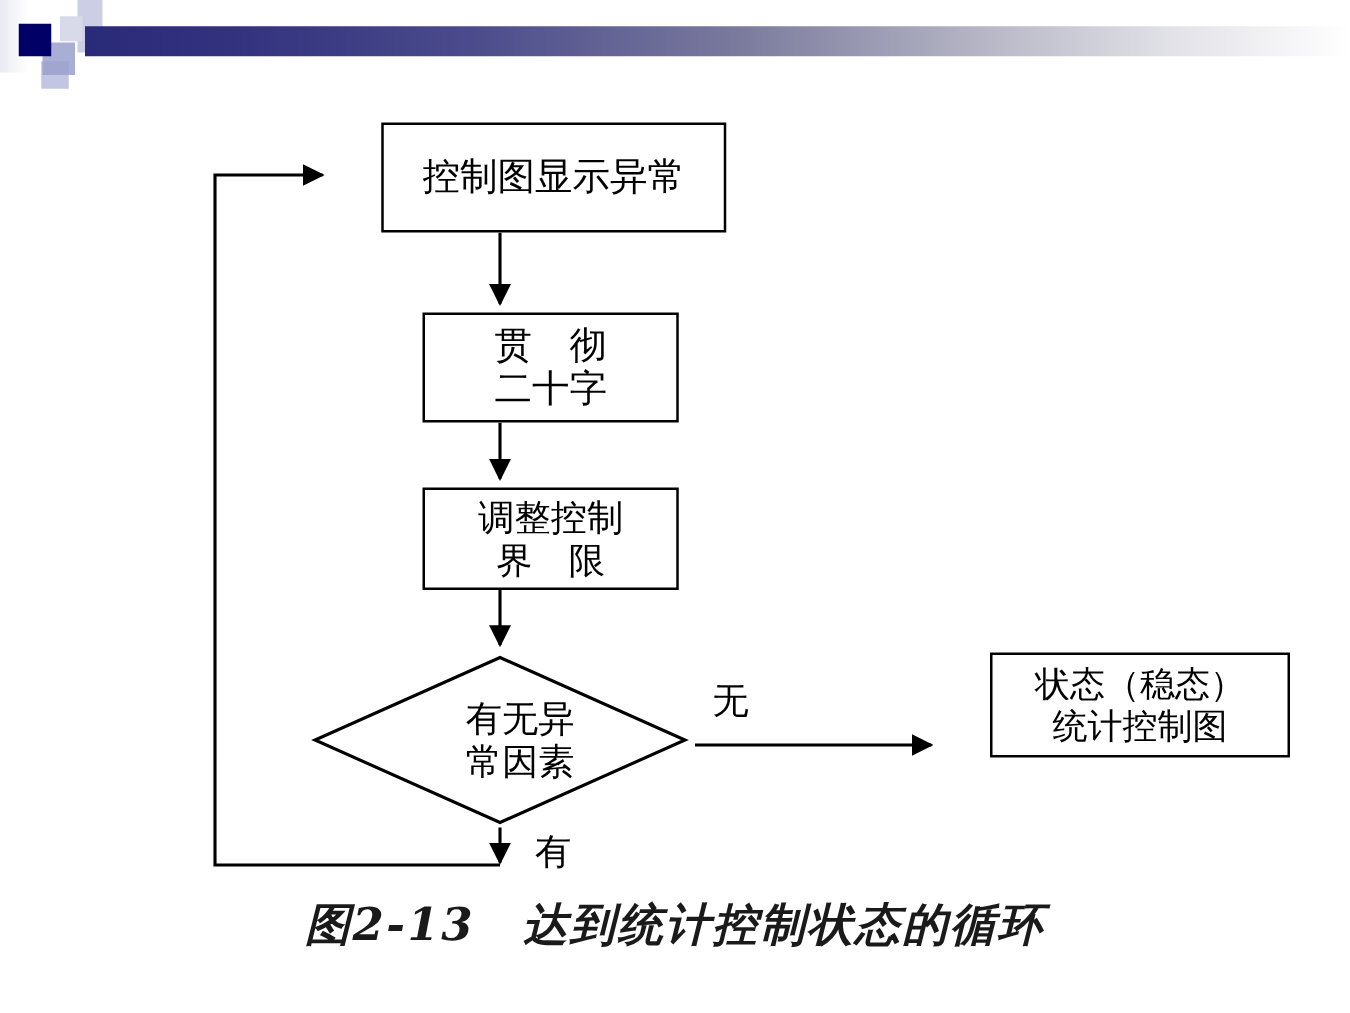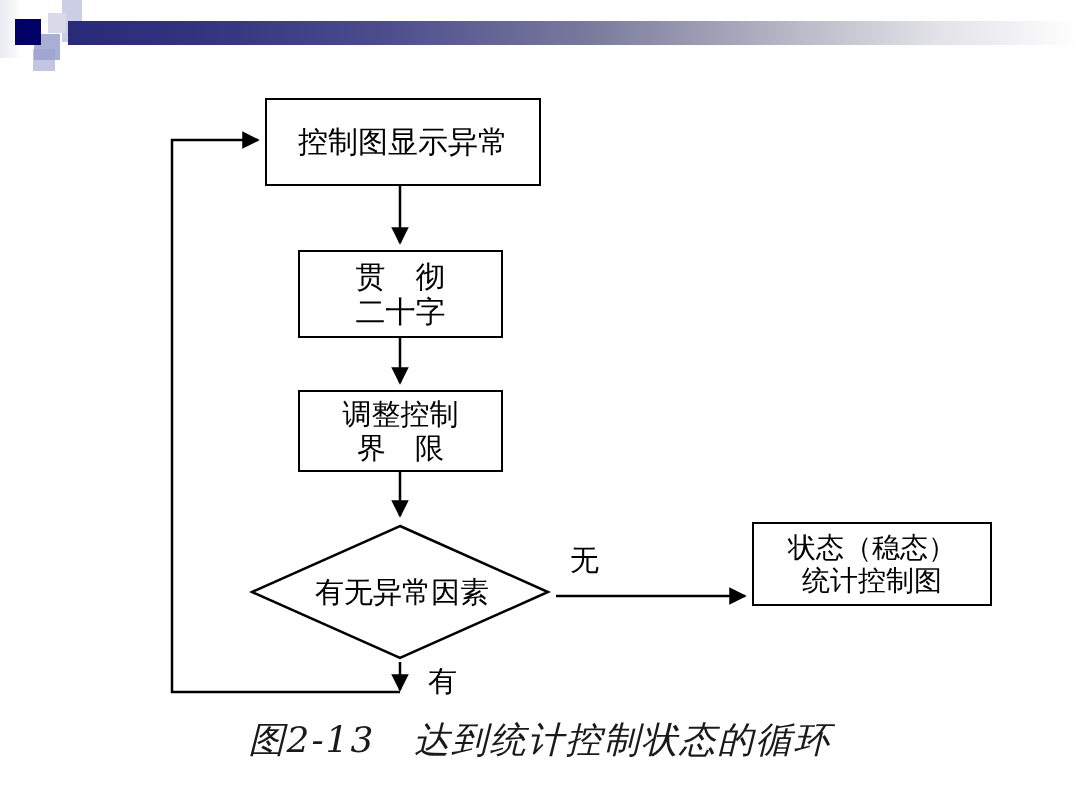--- a/index.html
+++ b/index.html
@@ -107,20 +107,21 @@
     border: 2px solid #000000;
     background: #ffffff;
     display: flex;
     flex-direction: column;
     align-items: center;
     justify-content: center;
     color: #000000;
     font-family: "DejaVu Serif", "Liberation Serif", serif;
     line-height: 1.18;
     white-space: pre;
+    margin-left: 40px;
   }
 
   #node-alarm {
     left: 265px;
     top: 98px;
     width: 276px;
     height: 88px;
     font-size: 30px;
   }
   #node-slogan {
@@ -148,26 +149,26 @@
   
   #node-decision {
     position: absolute;
     left: 248px;
     top: 522px;
     width: 304px;
     height: 140px;
   }
   #node-decision .dia-label {
     position: absolute;
-    left: 2px;
+    left: 16px;
     top: 0;
     width: 304px;
     height: 140px;
     display: flex;
-    flex-direction: row;
+    flex-direction: column;
     align-items: center;
     justify-content: center;
     font-family: "DejaVu Serif", "Liberation Serif", serif;
     font-size: 29px;
     line-height: 1.18;
     color: #000000;
     white-space: pre;
   }
 
   .edge-label {
@@ -186,21 +187,21 @@
   }
 
   #caption {
     position: absolute;
     left: 0;
     top: 716px;
     width: 1080px;
     text-align: center;
     font-family: "DejaVu Serif", "Liberation Serif", serif;
     font-style: italic;
-    font-weight: normal;
+    font-weight: bold;
     font-size: 36px;
     letter-spacing: 2px;
     color: #1a1a1a;
     white-space: pre;
   }
 </style>
 </head>
 <body>
 
 <div id="header-band">

